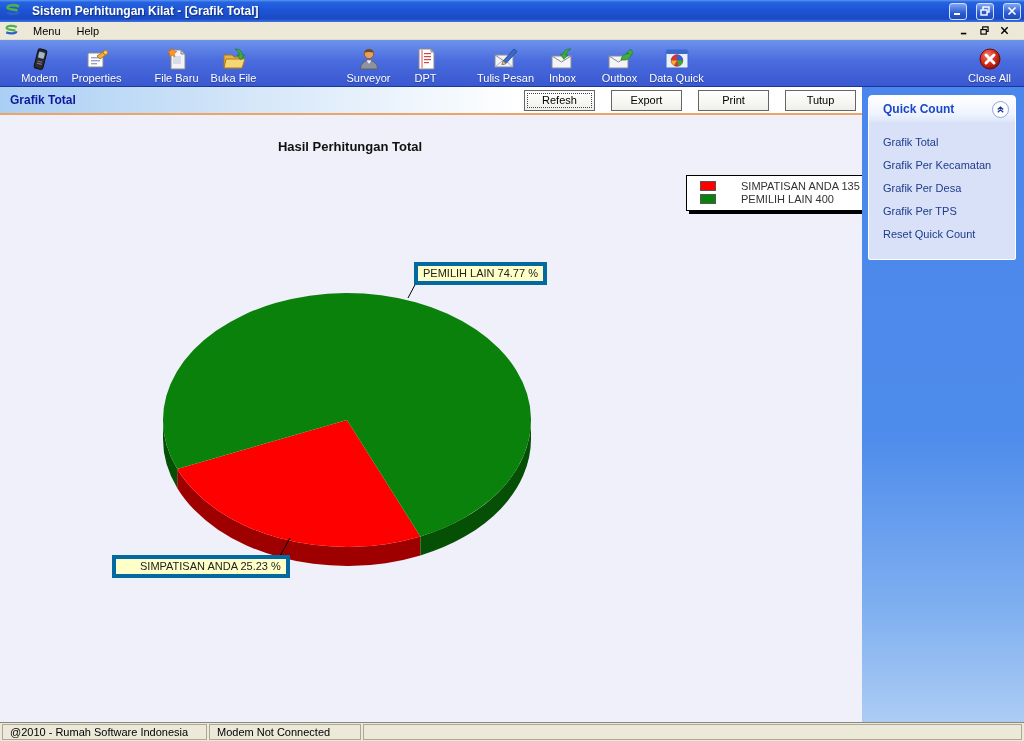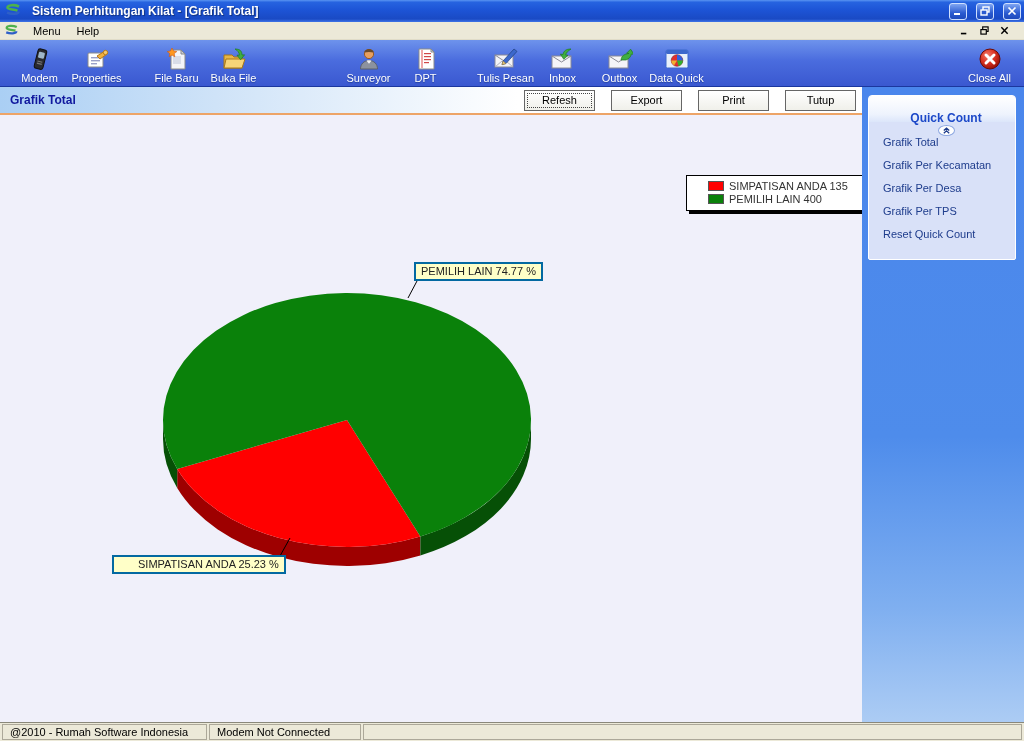--- a/index.html
+++ b/index.html
@@ -37,32 +37,32 @@
   .page-header { height:28px; background:linear-gradient(90deg,#AACFF4 0%,#CFE3F8 25%,#FFFFFF 60%); border-bottom:2px solid #EDA467; display:flex; align-items:center; flex:0 0 auto; }
   .page-title { font-size:12px; font-weight:bold; color:#10189E; padding-left:10px; flex:1; }
   .ph-buttons { display:flex; margin-right:6px; }
   .ph-btn { width:71px; height:21px; margin-left:16px; background:linear-gradient(180deg,#FFFFFF,#F0F0EA); border:1px solid #666; font-size:11px; color:#000; display:flex; align-items:center; justify-content:center; cursor:pointer; }
   .ph-btn.focused { outline:1px dotted #444; outline-offset:-4px; }
 
   
   .chart-area { flex:1; background:#F0F0FA; position:relative; overflow:hidden; }
   .chart-title { position:absolute; left:180px; top:24px; width:340px; text-align:center; font-size:13px; font-weight:bold; color:#111; }
   .legend-box { position:absolute; left:686px; top:60px; background:#fff; border:1px solid #000; box-shadow:3px 3px 0 #000; padding:3px 6px 4px 5px; }
-  .legend-row { display:flex; align-items:center; margin:1px 16px; }
+  .legend-row { display:flex; align-items:center; margin:1px 8px;gap:20px; }
   .legend-swatch { width:16px; height:10px; border:1px solid #555; margin-right:5px; flex:0 0 auto; }
   .legend-label { font-size:11px; color:#333; white-space:nowrap; }
   .pie-svg { position:absolute; left:0; top:0; }
-  .callout { position:absolute; background:#FFFFC8; border:2px solid #0369a1; font-size:11px; color:#222; padding:1px 5px 2px 5px; white-space:nowrap; }
+  .callout { position:absolute; background:#FFFFC8; border:4px solid #0369a1; font-size:11px; color:#222; padding:1px 5px 2px 5px; white-space:nowrap; }
   .callout-green { left:414px; top:147px; }
   .callout-red { left:112px; top:440px;padding-left:24px; }
 
   
   .side-panel { flex:1; background:linear-gradient(180deg,#4A86EC 0%,#4E8CEB 55%,#7FAFF0 82%,#ACCCF4 100%); padding:8px 8px 0 6px; }
   .qc-panel { background:#D9E1F8; border:1px solid #FFFFFF; border-radius:4px 4px 2px 2px; overflow:hidden; }
-  .qc-header { height:26px; background:linear-gradient(180deg,#FFFFFF,#EEF3FD 70%,#DCE6FA); display:flex; align-items:center; padding:15px 6px 0 14px;flex-direction:column; }
+  .qc-header { height:26px; background:linear-gradient(180deg,#FFFFFF,#EEF3FD 70%,#DCE6FA); display:flex; align-items:center; padding:0 6px 0 14px; }
   .qc-title { flex:1; font-size:12px; font-weight:bold; color:#1C48C8; }
   .qc-chevron { width:17px; height:17px; border-radius:50%; background:#fff; border:1px solid #8CA6E0; display:flex; align-items:center; justify-content:center; }
   .qc-chevron svg { width:9px; height:9px; }
   .qc-list { padding:9px 4px 13px 14px; }
   .qc-item { font-size:11px; color:#1E3C8C; line-height:23px; white-space:nowrap; cursor:pointer; }
 
   
   .statusbar { height:19px; background:#ECE9D8; border-top:1px solid #8A887A; display:flex; align-items:stretch; padding:1px 2px 1px 2px; flex:0 0 auto; }
   .status-panel { border:1px solid #ACA899; font-size:11px; color:#000; display:flex; align-items:center; padding:0 7px; margin-right:2px; white-space:nowrap; }
   .sp1 { width:205px; } .sp2 { width:152px; } .sp3 { flex:1; margin-right:0; }
@@ -274,20 +274,21 @@
         <div class="page-title">Grafik Total</div>
         <div class="ph-buttons">
           <div class="ph-btn focused">Refesh</div>
           <div class="ph-btn">Export</div>
           <div class="ph-btn">Print</div>
           <div class="ph-btn">Tutup</div>
         </div>
       </div>
 
       <div class="chart-area">
+        <div class="chart-title">Hasil Perhitungan Total</div>
 
         <svg id="pie-svg" class="pie-svg" width="862" height="607" viewBox="0 0 862 607">
             <path d="M 420.3698286822453 421.46662944691076 A 184 127 0 0 1 177.20207335621515 353.92596670746616 l 0 19 A 184 127 0 0 0 420.3698286822453 440.46662944691076 Z" fill="rgb(158,0,0)"></path>
             <path d="M 177.20207335621515 353.92596670746616 A 184 127 0 0 1 163 305 l 0 19 A 184 127 0 0 0 177.20207335621515 372.92596670746616 Z" fill="rgb(6,80,6)"></path>
             <path d="M 531 305 A 184 127 0 0 1 420.3698286822453 421.46662944691076 l 0 19 A 184 127 0 0 0 531 324 Z" fill="rgb(6,80,6)"></path>
             <path d="M 347 305 L 420.3698286822453 421.46662944691076 A 184 127 0 0 1 177.20207335621515 353.92596670746616 Z" fill="#FF0000"></path>
             <path d="M 347 305 L 177.20207335621515 353.92596670746616 A 184 127 0 1 1 420.3698286822454 421.4666294469107 Z" fill="#0A810A"></path>
             <line x1="408" y1="183" x2="417" y2="166" stroke="#000" stroke-width="1"></line>
             <line x1="290" y1="423" x2="280" y2="441" stroke="#000" stroke-width="1"></line>
           </svg>

